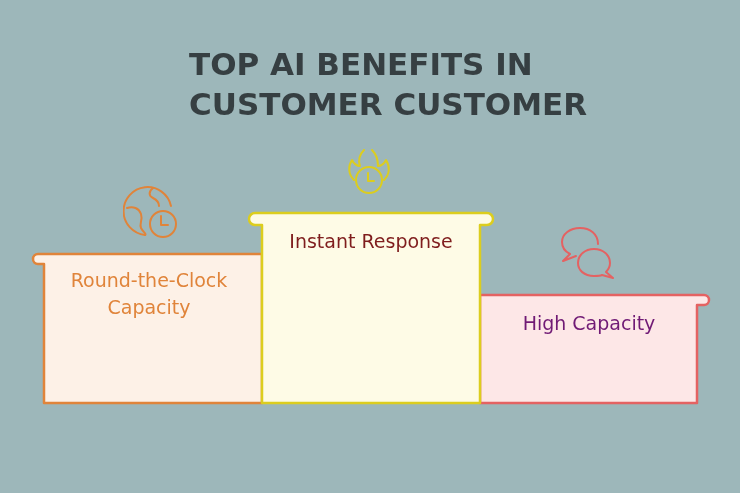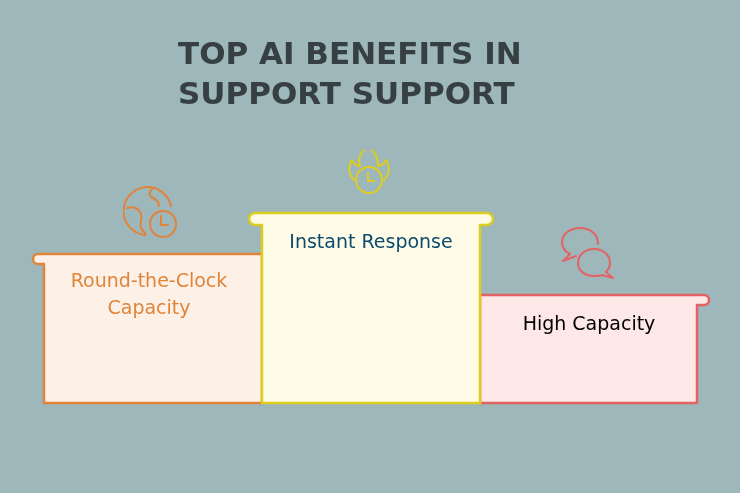--- a/index.html
+++ b/index.html
@@ -11,21 +11,21 @@
       height: 493px;
       background: #9db7ba;
       position: relative;
       overflow: hidden;
       font-family: "Liberation Sans", "DejaVu Sans", sans-serif;
     }
     .title {
       position: absolute;
       left: 178px;
       top: 33px;
-      margin: 0;
+      margin: 11px;
       font-family: "DejaVu Sans", "Liberation Sans", sans-serif;
       font-weight: bold;
       font-size: 31px;
       line-height: 40px;
       color: #363f42;
       letter-spacing: 0px;
     }
     .title span { display: block; white-space: nowrap; }
     svg.podium {
       position: absolute;
@@ -42,38 +42,38 @@
     .label-left {
       left: 44px;
       width: 210px;
       top: 267px;
       color: #e0843a;
     }
     .label-center {
       left: 262px;
       width: 218px;
       top: 228px;
-      color: #0c4a6e;
+      color: #7f1d1d;
     }
     .label-right {
       left: 481px;
       width: 216px;
       top: 310px;
-      color: #000000;
+      color: #701a75;
     }
     .icon {
       position: absolute;
     }
   </style>
 </head>
 <body>
 
 <h1 class="title">
   <span>TOP AI BENEFITS IN</span>
-  <span>SUPPORT SUPPORT</span>
+  <span>CUSTOMER CUSTOMER</span>
 </h1>
 
 <svg class="podium" width="740" height="493" viewBox="0 0 740 493">
 
   <path d="M 38 254 L 262 254 L 262 403 L 44 403 L 44 264 L 38 264 A 5 5 0 0 1 38 254 Z" fill="#fdf1e7" stroke="#e0843a" stroke-width="2.5" stroke-linejoin="round"></path>
 
   <path d="M 480 295 L 704 295 A 5 5 0 0 1 704 305 L 697 305 L 697 403 L 480 403 Z" fill="#fde7e7" stroke="#e46262" stroke-width="2.5" stroke-linejoin="round"></path>
 
   <path d="M 255 213 L 487 213 A 6 6 0 0 1 487 225 L 480 225 L 480 403 L 262 403 L 262 225 L 255 225 A 6 6 0 0 1 255 213 Z" fill="#fefbe6" stroke="#dccd1e" stroke-width="2.5" stroke-linejoin="round"></path>
 </svg>

